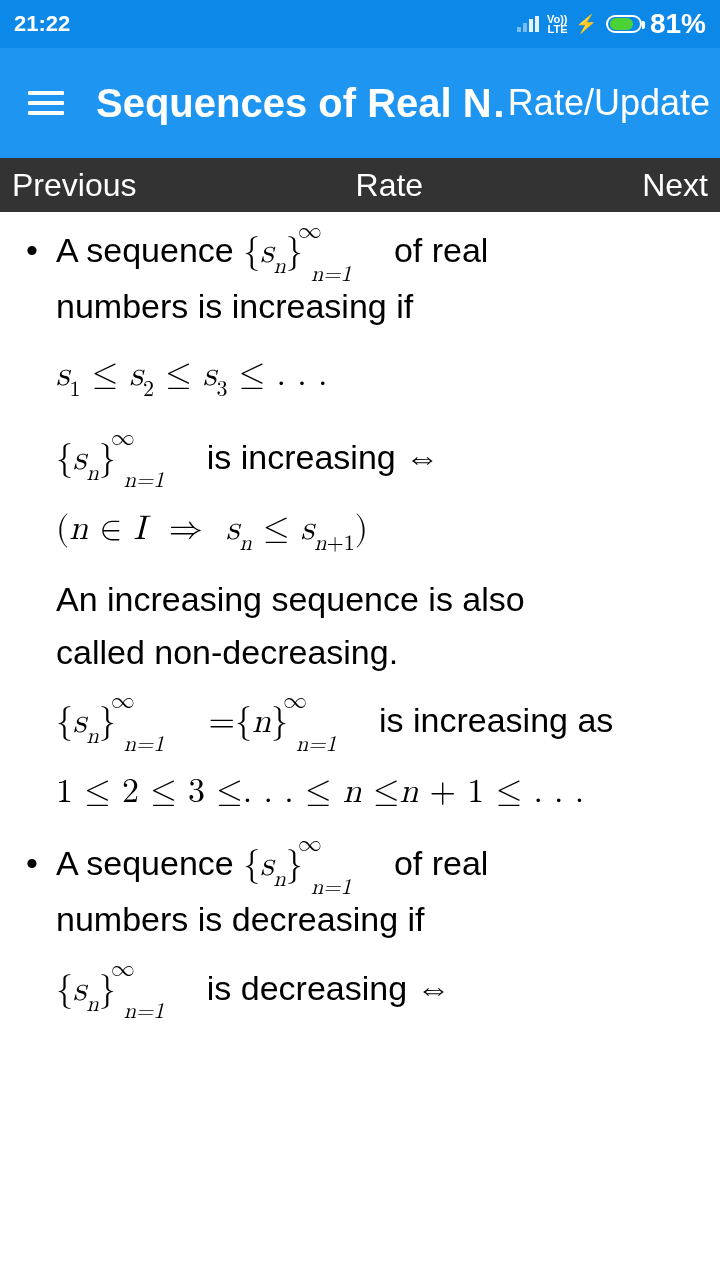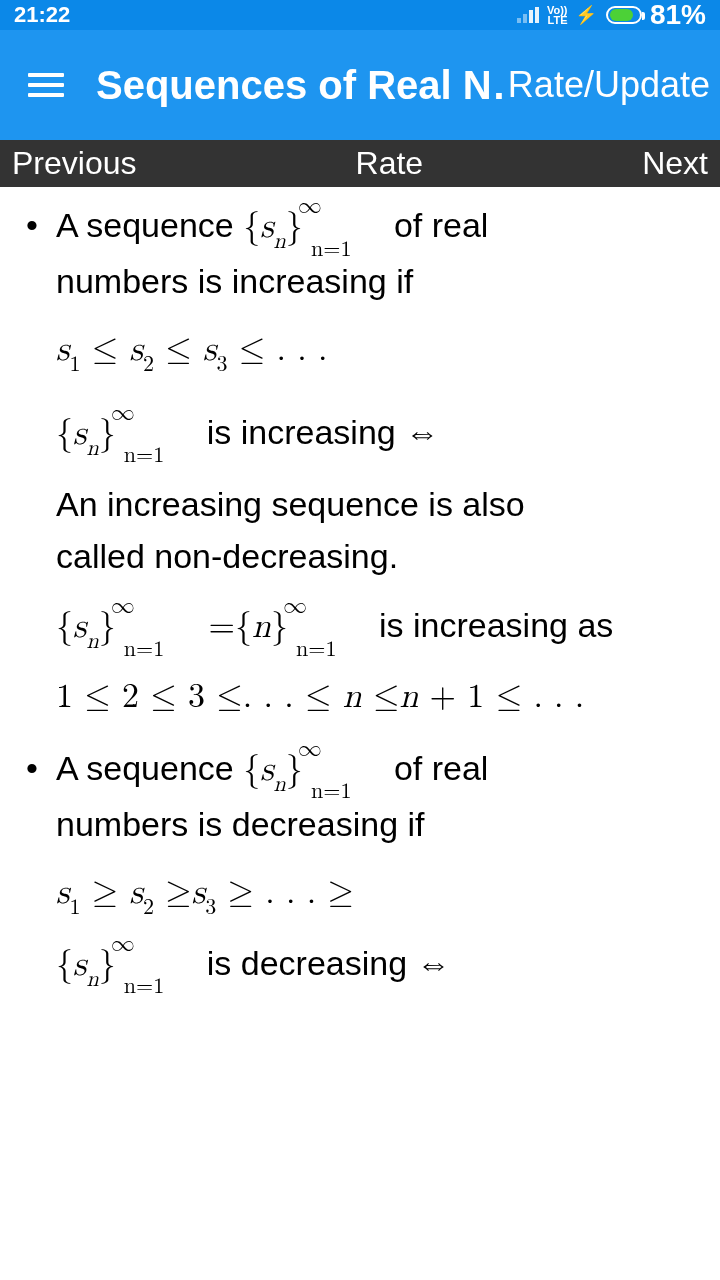--- a/index.html
+++ b/index.html
@@ -4,21 +4,21 @@
 <style>
 * { margin: 0; padding: 0; box-sizing: border-box; }
 body {
   width: 720px;
   height: 1280px;
   font-family: Arial, Helvetica, sans-serif;
   background: #fff;
   overflow: hidden;
 }
 .status-bar {
-  height: 30px;
+  height: 48px;
   background: #0b88e8;
   color: #fff;
   display: flex;
   align-items: center;
   justify-content: space-between;
   padding: 0 14px;
   font-size: 22px;
   font-weight: 600;
 }
 .status-left { }
@@ -46,21 +46,21 @@
   display: flex;
   align-items: center;
   padding: 0 10px 0 28px;
 }
 .hamburger { display:flex; flex-direction:column; gap:6px; margin-right:32px; }
 .hamburger span { width: 36px; height: 4px; background:#fff; border-radius:1px; }
 .app-title { font-size: 40px; font-weight: 700; flex: 1; white-space: nowrap; overflow: hidden; }
 .rate-update { font-size: 36px; font-weight: 400; white-space: nowrap; }
 
 .nav-bar {
-  height: 47px;
+  height: 54px;
   background: #333;
   color: #fff;
   display: flex;
   align-items: center;
   justify-content: space-between;
   padding: 0 12px;
   font-size: 32px;
 }
 
 .content {
@@ -77,21 +77,21 @@
   left: 6px;
   top: 0;
   font-size: 34px;
 }
 .para { margin-bottom: 16px; }
 .math { font-family: 'Cambria Math', 'Latin Modern Math', 'Times New Roman', serif; }
 .mi { font-style: italic; }
 .sub { font-size: 0.65em; vertical-align: sub; position: relative; top: 0.15em; }
 .seqwrap { display: inline-block; position: relative; }
 .seq-sup { position: absolute; top: -0.55em; right: -0.8em; font-size: 0.7em; }
-.seq-sub { position: absolute; bottom: -0.55em; right: -2.2em; font-size: 0.65em; }
+.seq-sub { position: absolute; bottom: -0.55em; right: -2.2em; font-size: 0.65em; font-style: italic; }
 .seq-pad { display: inline-block; width: 2.4em; }
 .gap { display:inline-block; width: 0.35em; }
 </style>
 </head>
 <body>
 
 <div class="status-bar">
   <div class="status-left">21:22</div>
   <div class="status-right">
     <span class="signal-icon">
@@ -132,39 +132,39 @@
         <span>A sequence </span><span class="math"><span>{</span><span class="mi">s</span><span class="sub mi">n</span><span class="seqwrap"><span>}</span><span class="seq-sup">∞</span><span class="seq-sub">n=1</span></span><span class="seq-pad"></span></span><span> of real</span>
         <br>
         <span>numbers is increasing if</span>
       </div>
       <div class="para math">
         <span class="mi">s</span><span class="sub">1</span> ≤ <span class="mi">s</span><span class="sub">2</span> ≤ <span class="mi">s</span><span class="sub">3</span> ≤ . . .
       </div>
       <div class="para" style="margin-top:28px;">
         <span class="math"><span>{</span><span class="mi">s</span><span class="sub mi">n</span><span class="seqwrap"><span>}</span><span class="seq-sup">∞</span><span class="seq-sub">n=1</span></span><span class="seq-pad"></span></span><span> is increasing  ⇔</span>
       </div>
+      <div class="para math">
+        (<span class="mi">n</span> ∈ <span class="mi">I</span><span class="gap"></span> ⇒ <span class="gap"></span><span class="mi">s</span><span class="sub mi">n</span> ≤ <span class="mi">s</span><span class="sub"><span class="mi">n</span>+1</span>)
+      </div>
       <div class="para">
         <span>An increasing sequence is also</span><br>
         <span>called non-decreasing.</span>
       </div>
       <div class="para">
         <span class="math"><span>{</span><span class="mi">s</span><span class="sub mi">n</span><span class="seqwrap"><span>}</span><span class="seq-sup">∞</span><span class="seq-sub">n=1</span></span><span class="seq-pad"></span></span><span class="math"> =</span><span class="math"><span>{</span><span class="mi">n</span><span class="seqwrap"><span>}</span><span class="seq-sup">∞</span><span class="seq-sub">n=1</span></span><span class="seq-pad"></span></span><span> is increasing as</span>
       </div>
       <div class="para math">
         1 ≤ 2 ≤ 3 ≤. . . ≤ <span class="mi">n</span> ≤<span class="mi">n</span> + 1 ≤ . . .
       </div>
     </li>
 
     <li>
       <div class="para">
         <span>A sequence </span><span class="math"><span>{</span><span class="mi">s</span><span class="sub mi">n</span><span class="seqwrap"><span>}</span><span class="seq-sup">∞</span><span class="seq-sub">n=1</span></span><span class="seq-pad"></span></span><span> of real</span>
         <br>
         <span>numbers is decreasing if</span>
       </div>
-      <div class="para math">
-        <span class="mi">s</span><span class="sub">1</span> ≥ <span class="mi">s</span><span class="sub">2</span> ≥<span class="mi">s</span><span class="sub">3</span> ≥ . . . ≥
-      </div>
       <div class="para">
         <span class="math"><span>{</span><span class="mi">s</span><span class="sub mi">n</span><span class="seqwrap"><span>}</span><span class="seq-sup">∞</span><span class="seq-sub">n=1</span></span><span class="seq-pad"></span></span><span> is decreasing  ⇔</span>
       </div>
     </li>
   </ul>
 </div>
 
 </body></html>

